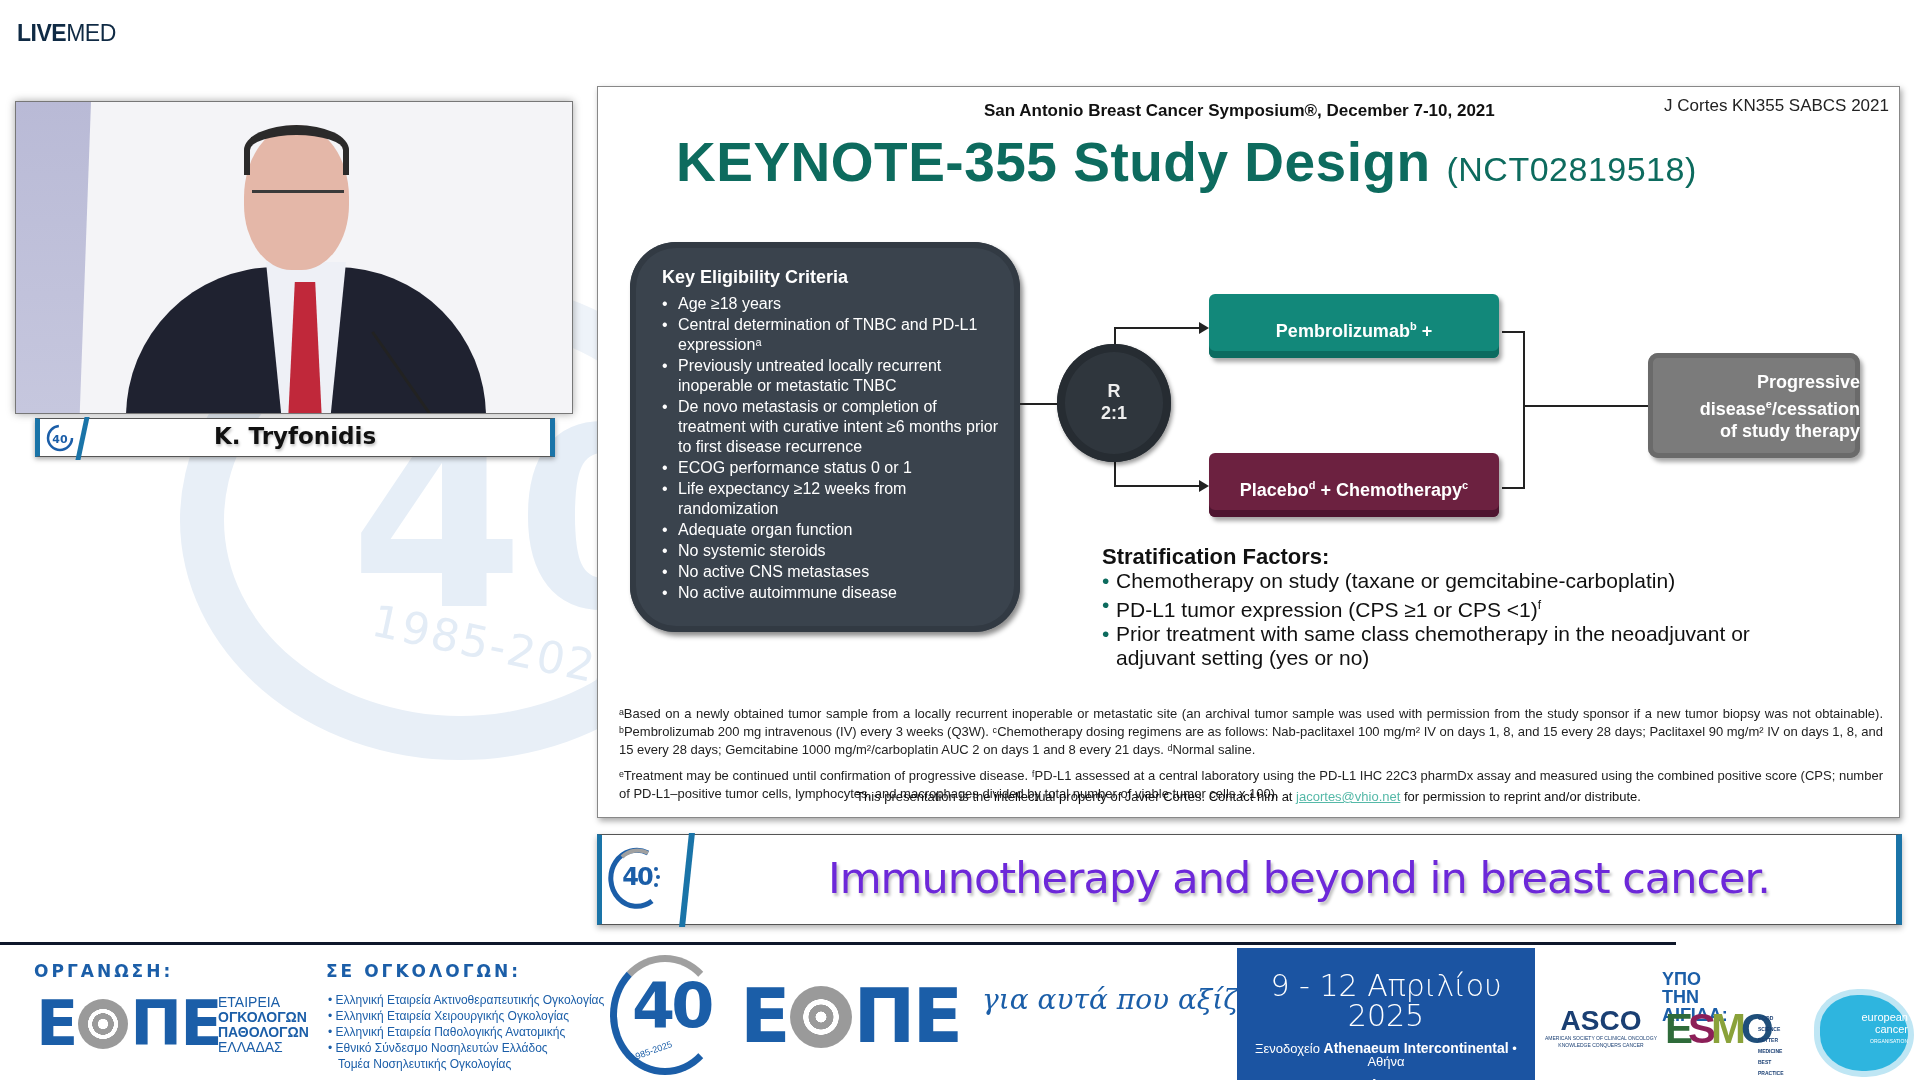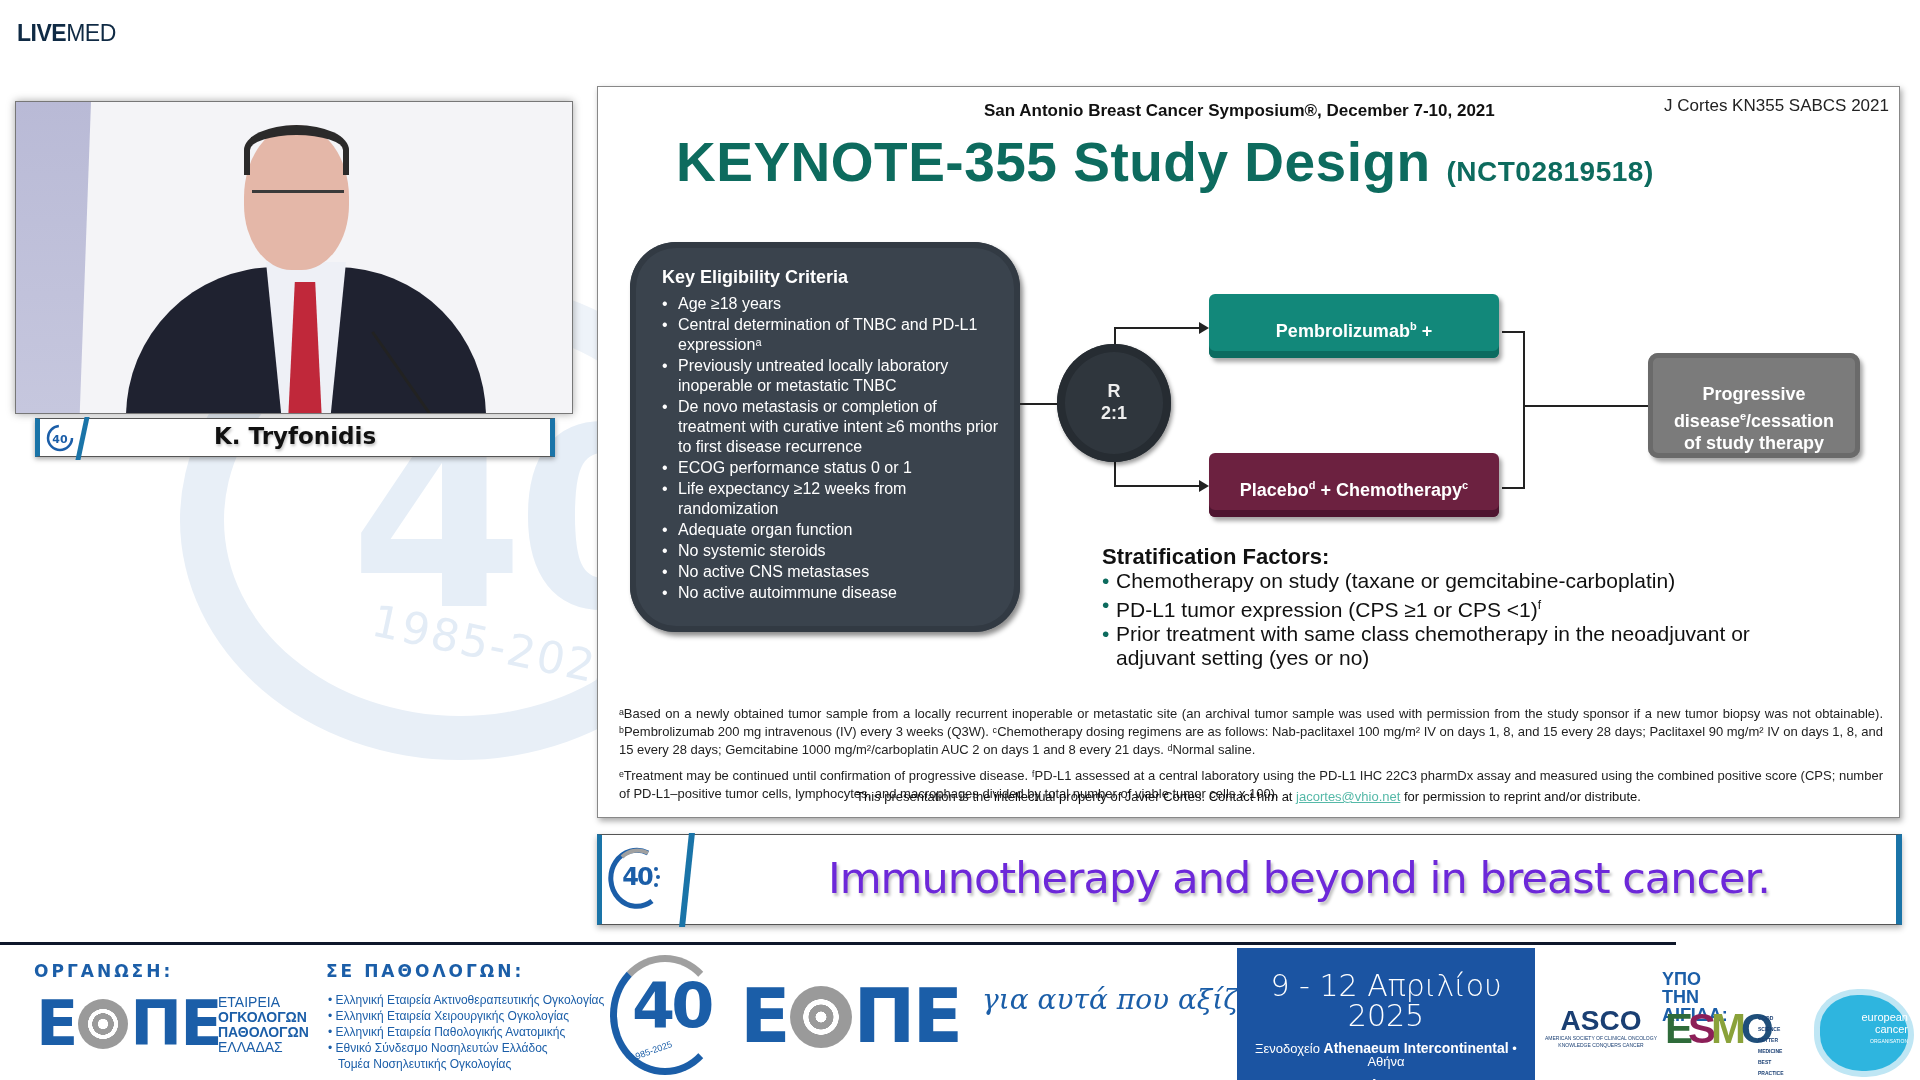--- a/index.html
+++ b/index.html
@@ -35,42 +35,42 @@
   .namebar .badge40 { position: absolute; left: 6px; top: 5px; width: 28px; height: 28px; }
   .namebar .slash { position: absolute; left: 40px; top: -2px; width: 5px; height: 43px; background: #1a74a8; transform: skewX(-12deg); }
   .namebar .name { position: absolute; left: 0; right: 0; top: 6px; text-align: center; font: bold 23px/1 "DejaVu Sans", sans-serif; color: #111; text-shadow: 1px 2px 3px rgba(0,0,0,0.25); }
 
   
   .slide { position: absolute; left: 597px; top: 86px; width: 1303px; height: 732px; background: #fff;
     border: 1px solid #888; box-shadow: 2px 3px 6px rgba(0,0,0,0.35); }
   .slide .conf { position: absolute; left: 386px; top: 15px; font: bold 17px/1 "Liberation Sans", sans-serif; color: #111; }
   .slide .cite { position: absolute; right: 10px; top: 10px; font: 17px/1 "Liberation Sans", sans-serif; color: #222; }
   .slide .title { position: absolute; left: 78px; top: 42px; font: bold 55px/1.2 "Liberation Sans", sans-serif; color: #0d6b5e; letter-spacing: 0.5px; }
-  .slide .title small { font-size: 28px; font-weight: bold; }
+  .slide .title small { font-size: 34px; font-weight: normal; }
 
   .elig { position: absolute; left: 32px; top: 155px; width: 390px; height: 390px; background: #3a434d; border-radius: 46px;
     box-shadow: 3px 4px 5px rgba(0,0,0,0.45), inset 0 0 0 6px #323a43; color: #fff; padding: 26px 20px 0 32px; }
   .elig h3 { font: bold 18px/1 "Liberation Sans", sans-serif; margin-bottom: 8px; }
   .elig ul { list-style: none; }
   .elig li { font: 16px/20px "Liberation Sans", sans-serif; position: relative; padding-left: 16px; margin-bottom: 1px; }
   .elig li::before { content: "•"; position: absolute; left: 0; top: 0; }
 
   .rand { position: absolute; left: 459px; top: 257px; width: 114px; height: 118px; border-radius: 50%; background: #2f363d;
     box-shadow: inset 0 0 0 8px #262c32, 2px 3px 4px rgba(0,0,0,0.4); color: #eee; text-align: center; font: bold 18px/22px "Liberation Sans", sans-serif; padding-top: 36px; }
 
   .line { position: absolute; background: #222; }
   .arrow { position: absolute; width: 0; height: 0; border-top: 6px solid transparent; border-bottom: 6px solid transparent; border-left: 10px solid #222; }
 
   .arm { position: absolute; height: 64px; border-radius: 6px; color: #fff; text-align: center; font: bold 18px/64px "Liberation Sans", sans-serif;
     box-shadow: 3px 4px 4px rgba(0,0,0,0.35); }
   .arm sup, .outcome sup { font-size: 11px; }
   .arm.pembro { left: 611px; top: 207px; width: 290px; background: #12887a; box-shadow: inset 0 -7px 0 #0c6b60, 3px 4px 4px rgba(0,0,0,0.35); }
   .arm.placebo { left: 611px; top: 366px; width: 290px; background: #6c2140; box-shadow: inset 0 -7px 0 #4e1530, 3px 4px 4px rgba(0,0,0,0.35); }
   .outcome { position: absolute; left: 1050px; top: 266px; width: 212px; height: 105px; border-radius: 10px; background: #7b7b7b;
-    box-shadow: inset 0 0 0 5px #6a6a6a, 3px 4px 4px rgba(0,0,0,0.35); color: #fff; text-align: center; font: bold 18px/22px "Liberation Sans", sans-serif; padding-top: 30px; }
+    box-shadow: inset 0 0 0 5px #6a6a6a, 3px 4px 4px rgba(0,0,0,0.35); color: #fff; text-align: right; font: bold 18px/22px "Liberation Sans", sans-serif; padding-top: 18px; }
 
   .strat { position: absolute; left: 504px; top: 458px; width: 700px; color: #111; }
   .strat h4 { font: bold 22px/24px "Liberation Sans", sans-serif; }
   .strat ul { list-style: none; }
   .strat li { font: 21px/24px "Liberation Sans", sans-serif; position: relative; padding-left: 14px; }
   .strat li::before { content: "•"; position: absolute; left: 0; color: #0d6b5e; }
   .strat sup { font-size: 12px; }
 
   .foot { position: absolute; left: 13px; top: 610px; width: 1280px; font: 13px/18px "Liberation Sans", sans-serif; color: #222; text-align: justify; }
   .foot p { margin: 8px; }
@@ -154,21 +154,21 @@
 <div class="slide">
   <div class="conf">San Antonio Breast Cancer Symposium®, December 7-10, 2021</div>
   <div class="cite">J Cortes  KN355  SABCS 2021</div>
   <div class="title"><span>KEYNOTE-355 Study Design</span> <small>(NCT02819518)</small></div>
 
   <div class="elig">
     <h3>Key Eligibility Criteria</h3>
     <ul>
       <li>Age ≥18 years</li>
       <li>Central determination of TNBC and PD-L1 expressionᵃ</li>
-      <li>Previously untreated locally laboratory inoperable or metastatic TNBC</li>
+      <li>Previously untreated locally recurrent inoperable or metastatic TNBC</li>
       <li>De novo metastasis or completion of treatment with curative intent ≥6 months prior to first disease recurrence</li>
       <li>ECOG performance status 0 or 1</li>
       <li>Life expectancy ≥12 weeks from randomization</li>
       <li>Adequate organ function</li>
       <li>No systemic steroids</li>
       <li>No active CNS metastases</li>
       <li>No active autoimmune disease</li>
     </ul>
   </div>
 
@@ -230,21 +230,21 @@
 <div class="banner">
   <div class="org-label">ΟΡΓΑΝΩΣΗ:</div>
   <div class="eope"><span>Ε</span><span class="spiral"></span><span>ΠΕ</span></div>
   <div class="eope-sub">
     <div>ΕΤΑΙΡΕΙΑ</div>
     <div>ΟΓΚΟΛΟΓΩΝ</div>
     <div>ΠΑΘΟΛΟΓΩΝ</div>
     <div>ΕΛΛΑΔΑΣ</div>
   </div>
 
-  <div class="collab-label">ΣΕ ΠΑΘΟΛΟΓΩΝ:</div>
+  <div class="collab-label">ΣΕ ΟΓΚΟΛΟΓΩΝ:</div>
   <ul class="collab">
     <li>Ελληνική Εταιρεία Ακτινοθεραπευτικής Ογκολογίας</li>
     <li>Ελληνική Εταιρεία Χειρουργικής Ογκολογίας</li>
     <li>Ελληνική Εταιρεία Παθολογικής Ανατομικής</li>
     <li>Εθνικό Σύνδεσμο Νοσηλευτών Ελλάδος</li>
     <li class="cont">Τομέα Νοσηλευτικής Ογκολογίας</li>
   </ul>
 
   <div class="logo40">
     <div class="ring"></div>

